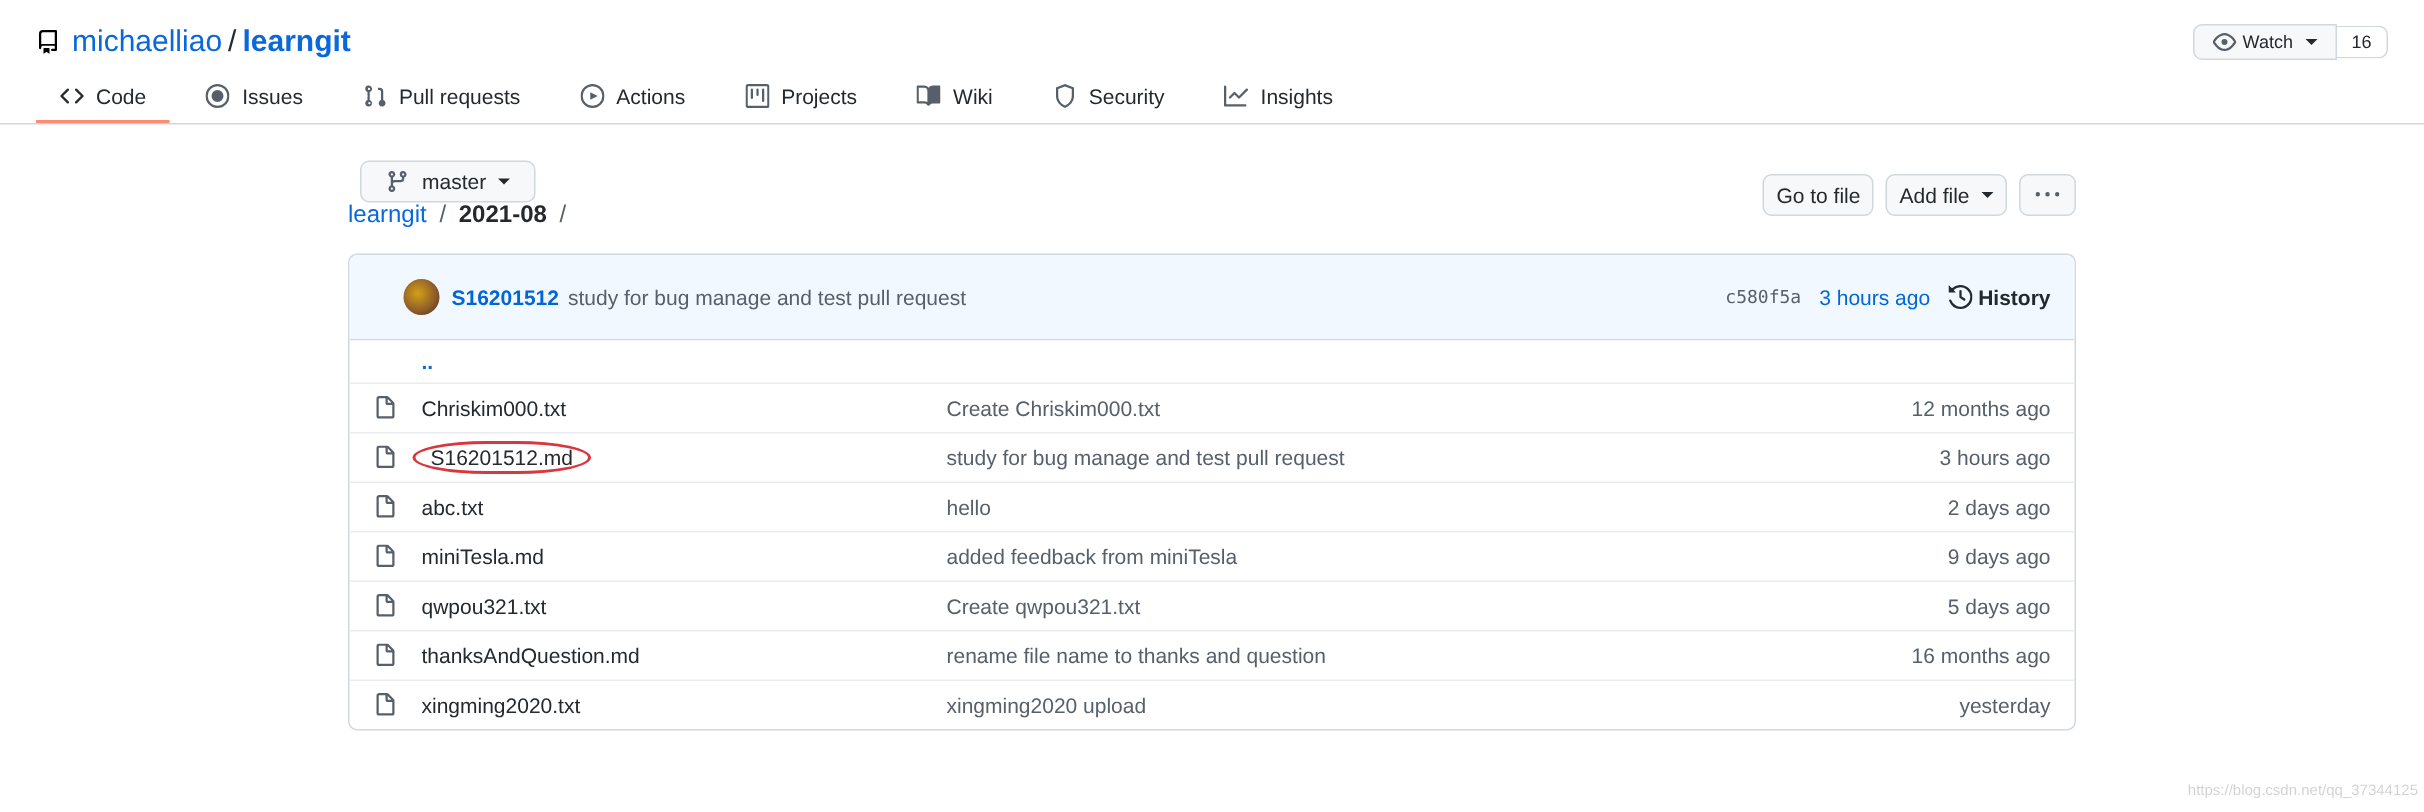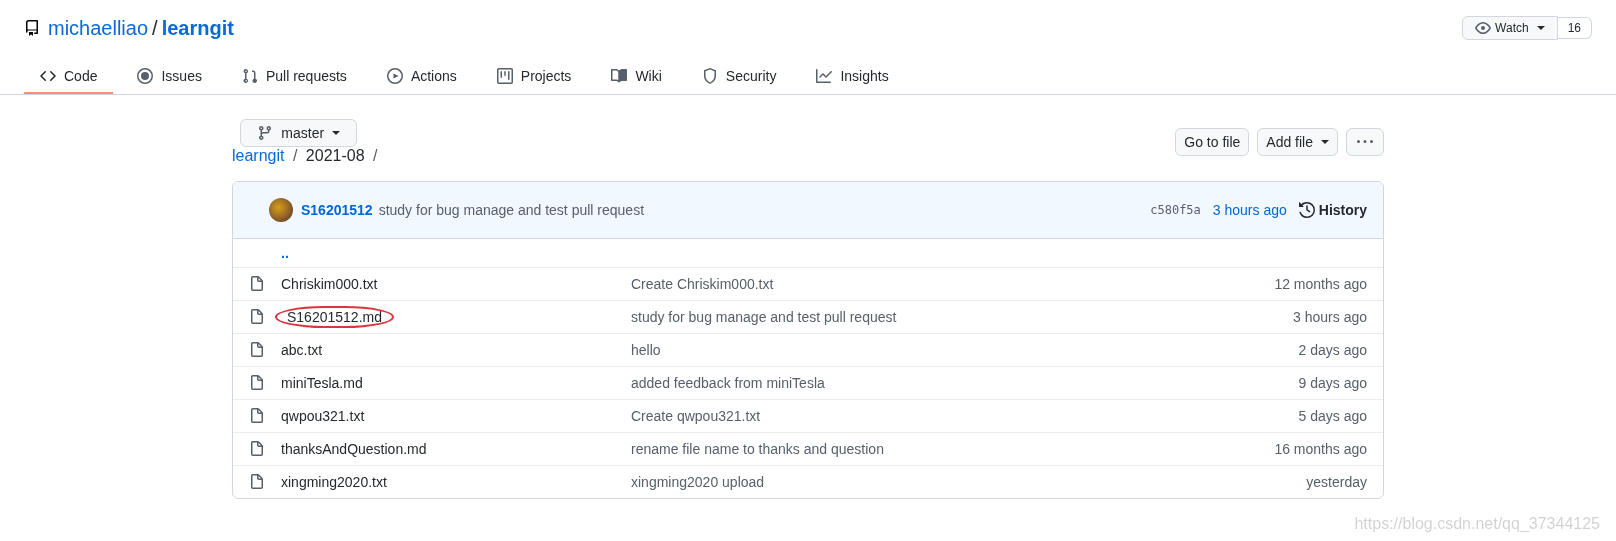--- a/index.html
+++ b/index.html
@@ -11,21 +11,21 @@
     width: 1616px;
   }
   a { text-decoration: none; color: #0366d6; }
   .repohead {
     padding: 16px 24px 0 24px;
   }
   .repohead-title {
     display: flex;
     align-items: center;
     justify-content: space-between;
-    margin-bottom: 20px;
+    margin-bottom: 8px;
   }
   .repohead-left {
     display: flex;
     align-items: center;
     font-size: 20px;
   }
   .repohead-left .repo-icon { 
     color: #57606a; margin-right: 8px;
     display: inline-flex; align-items:center;
   }
@@ -76,21 +76,21 @@
   }
   .branch-select svg:first-child { fill:#57606a; margin-right:8px;}
   .caret {
     display:inline-block; width:0;height:0;
     border-left:4px solid transparent;border-right:4px solid transparent;
     border-top:4px solid #24292e; margin-left:8px;
   }
   .breadcrumb { font-size:16px;}
   .breadcrumb .bc-link { color:#0969da;}
   .breadcrumb .bc-sep { color:#57606a; margin:0 4px;}
-  .breadcrumb .bc-current { font-weight:400;}
+  .breadcrumb .bc-current { font-weight:700;}
   .file-nav-right { display:flex; align-items:center; gap:8px;}
   .btn {
     display:inline-flex; align-items:center; 
     border:1px solid #d0d7de; border-radius:6px;
     background:#f6f8fa; padding:5px 8px; font-size:14px; font-weight:500;
     cursor:pointer; color:#24292e;
   }
   .btn-kebab { padding:5px 10px;}
   .box {
     border:1px solid #d0d7de; border-radius:6px;
@@ -128,22 +128,22 @@
   .highlighted::after{
     content:""; position:absolute; left:-6px; right:-6px; top:-3px; bottom:-3px;
     border:2px solid #d9363e; border-radius:50%/60%; pointer-events:none;
   }
   .row-msg { flex:1; color:#57606a;}
   .row-msg a { color:#57606a;}
   .row-age { color:#57606a; text-align:right;}
   .row-updir { padding:6px 16px;}
   .row-updir a { color:#0969da; font-weight:600;}
   .watermark {
-    position:fixed; right:16px; bottom:8px;
-    font-size:16px; color:rgba(0,0,0,0.18); pointer-events:none;margin-top:16px;
+    position:fixed; right:4px; bottom:8px;
+    font-size:10px; color:rgba(0,0,0,0.18); pointer-events:none;margin-top:16px;
   }
 </style>
 </head>
 <body>
 
 <div class="repohead">
   <div class="repohead-title">
     <div class="repohead-left">
       <span class="repo-icon">
         <svg width="16" height="16" viewBox="0 0 16 16">

